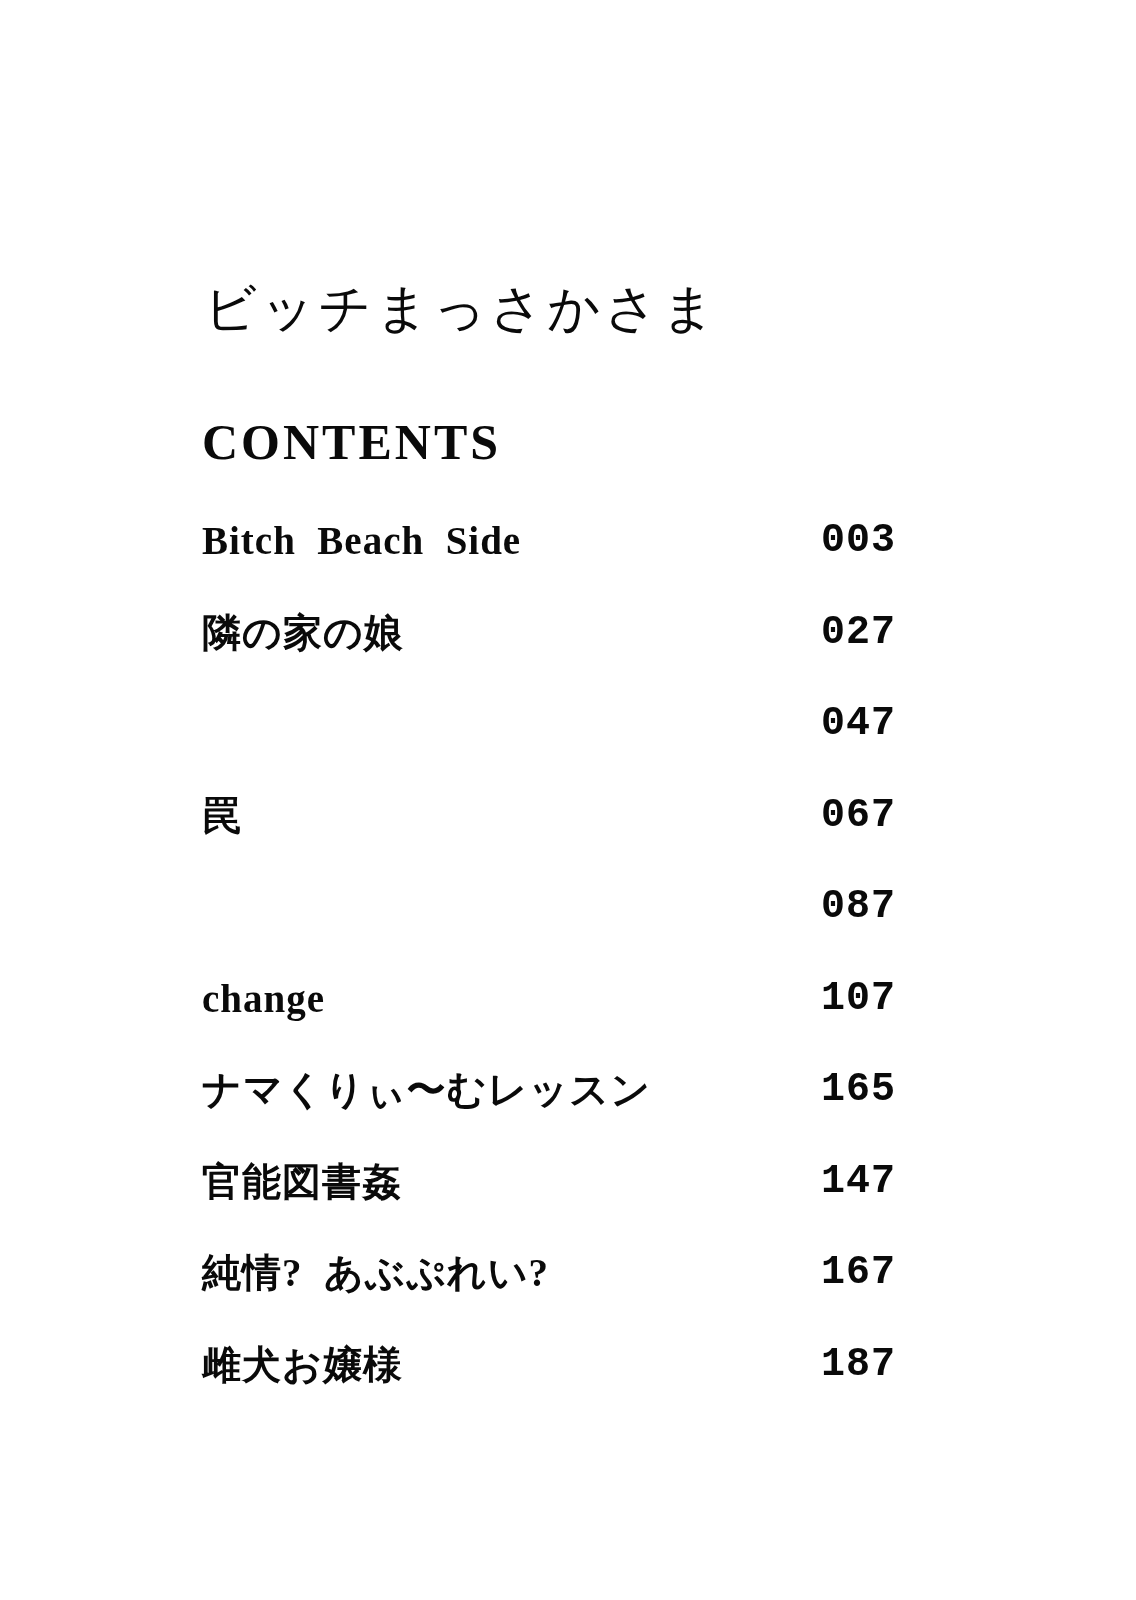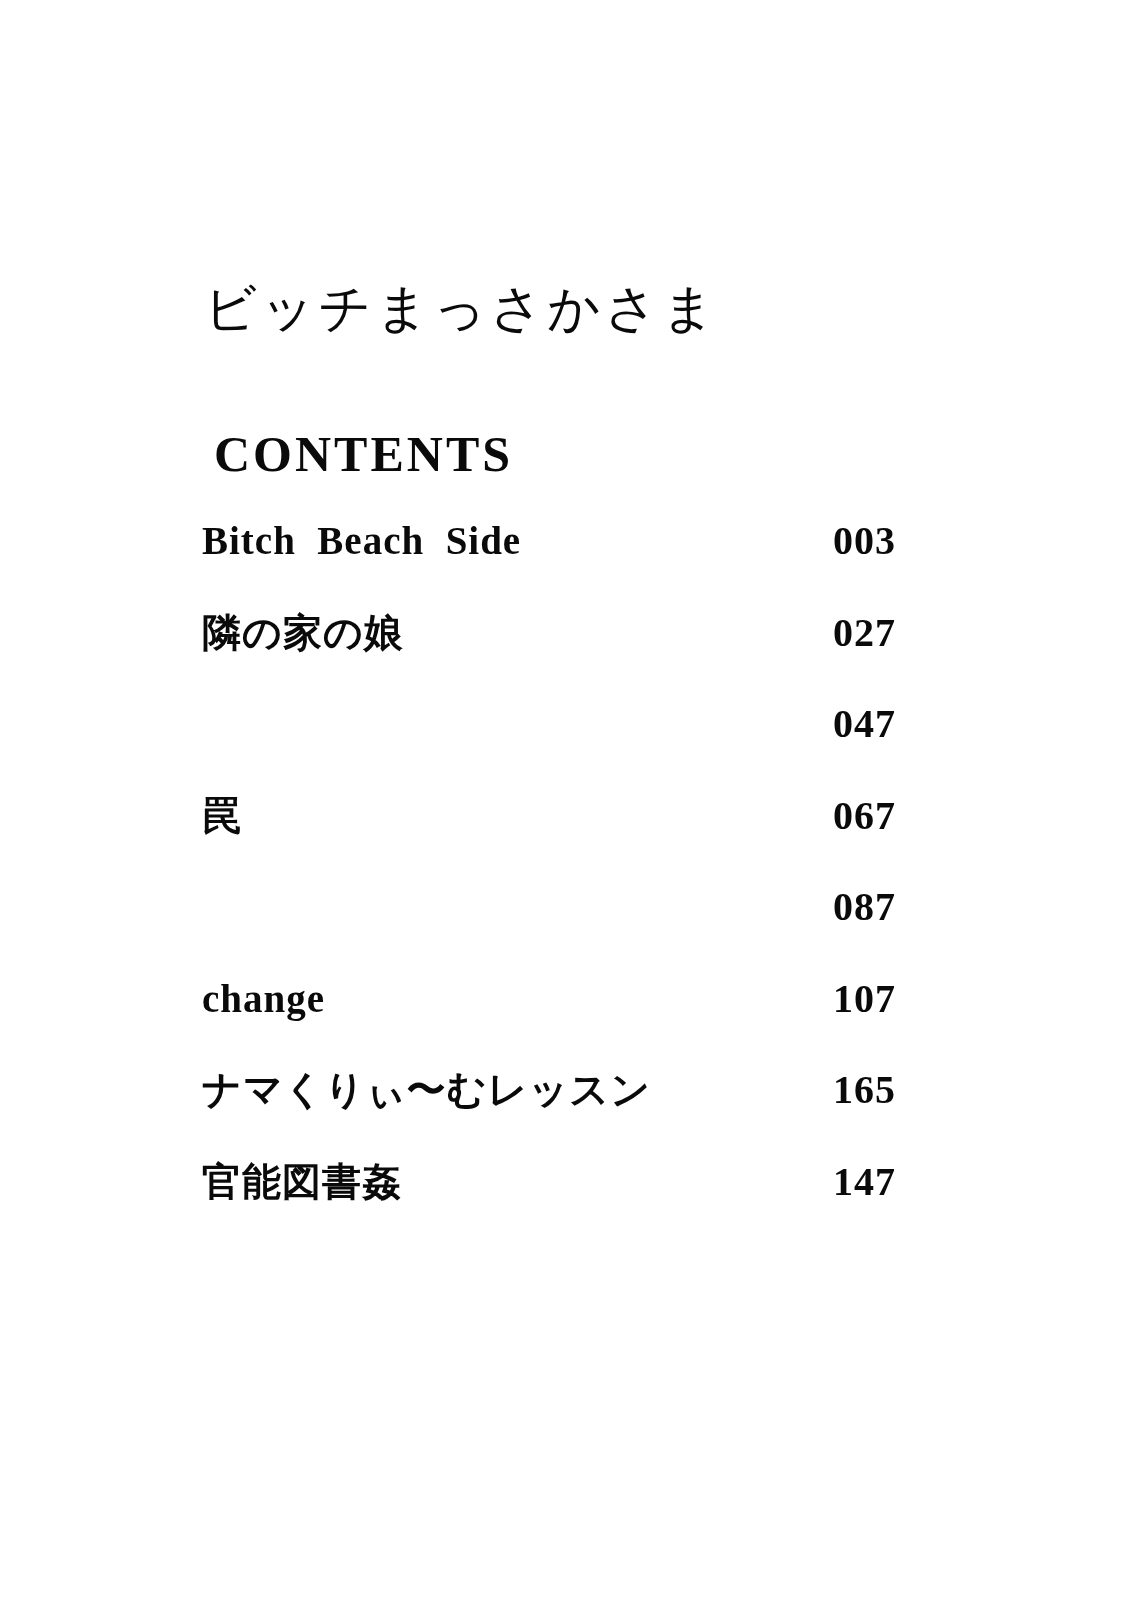--- a/index.html
+++ b/index.html
@@ -68,31 +68,31 @@
       font-family: "Liberation Serif", "DejaVu Serif", serif;
       letter-spacing: 1px;
     }
     .toc-page {
       position: absolute;
       right: 16px;
       top: 0;
       font-size: 40px;
       line-height: 46px;
       font-weight: 700;
-      font-family: Liberation Serif, serif;
+      font-family: Liberation Mono, monospace;
       letter-spacing: 1px;
     }
   </style>
 </head>
 <body>
 
 <div class="page">
   <h1 class="book-title" style="margin:0;">ビッチまっさかさま</h1>
 
-  <h2 class="contents-heading" style="margin:12px;">CONTENTS</h2>
+  <h2 class="contents-heading" style="margin:0;">CONTENTS</h2>
 
   <ul class="toc">
     <li class="toc-row">
       <span class="toc-title">Bitch  Beach  Side</span>
       <span class="toc-page">003</span>
     </li>
     <li class="toc-row">
       <span class="toc-title">隣の家の娘</span>
       <span class="toc-page">027</span>
     </li>
@@ -111,14 +111,22 @@
       <span class="toc-page">107</span>
     </li>
     <li class="toc-row">
       <span class="toc-title">ナマくりぃ〜むレッスン</span>
       <span class="toc-page">165</span>
     </li>
     <li class="toc-row">
       <span class="toc-title">官能図書姦</span>
       <span class="toc-page">147</span>
     </li>
+    <li class="toc-row">
+      <span class="toc-title">純情?  あぶぷれい?</span>
+      <span class="toc-page">167</span>
+    </li>
+    <li class="toc-row">
+      <span class="toc-title">雌犬お嬢様</span>
+      <span class="toc-page">187</span>
+    </li>
   </ul>
 </div>
 
 </body></html>

